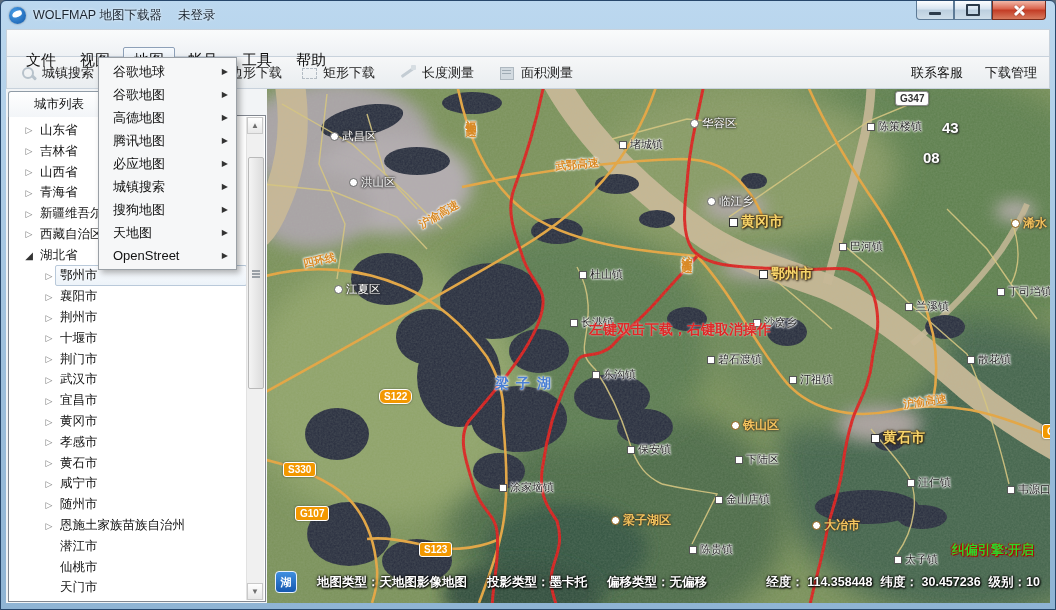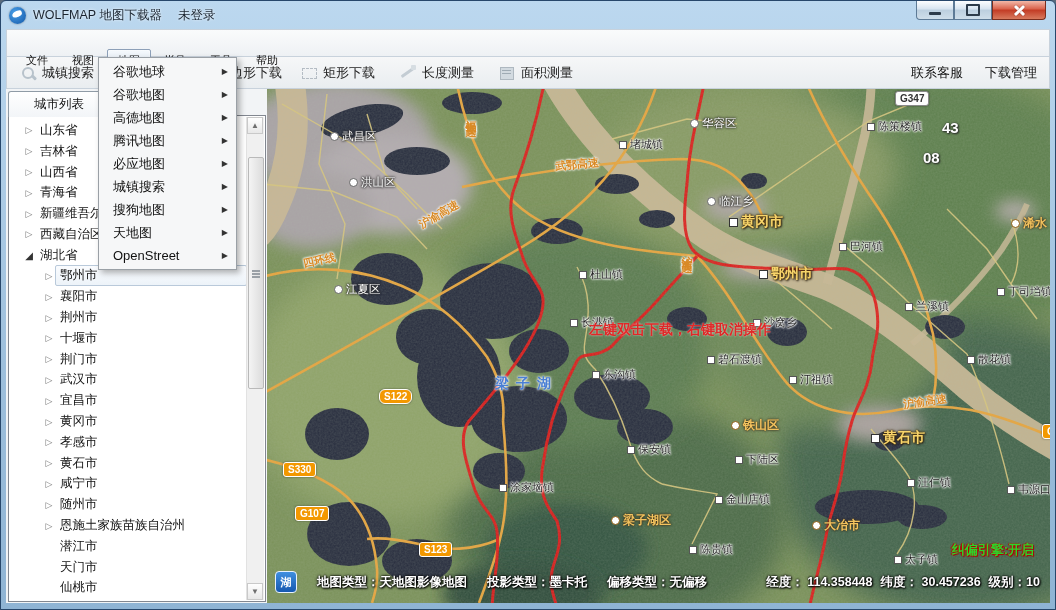--- a/index.html
+++ b/index.html
@@ -19,21 +19,21 @@
   .win-btn.min{border-radius:0 0 0 4px;}
   .win-btn.close{width:54px;border-radius:0 0 4px 0;background:linear-gradient(#f2b8a8,#d9614a 45%,#c23b24 50%,#d87a5e);border-color:#7a2d1d;}
   .glyph-min{width:12px;height:3px;background:#2d3b4a;border-radius:1px;margin-top:6px;}
   .glyph-max{width:10px;height:8px;border:2px solid #2d3b4a;border-radius:1px;}
   .glyph-close{position:relative;width:13px;height:13px;}
   .glyph-close::before,.glyph-close::after{content:"";position:absolute;left:0;top:5px;width:13px;height:3px;background:#fff;border-radius:1px;box-shadow:0 0 1px #7a2012;}
   .glyph-close::before{transform:rotate(45deg);}
   .glyph-close::after{transform:rotate(-45deg);}
   
   .menubar{height:27px;margin:0 5px;background:linear-gradient(#fafbfc,#eef1f4);border:1px solid #c8d2dc;border-bottom:none;display:flex;align-items:center;padding-left:8px;box-sizing:border-box;}
-  .menu-item{font-size:11px;color:#111;padding:3px 10px;margin-right:2px;border:1px solid transparent;border-radius:2px;cursor:default;margin-top:35px;}
+  .menu-item{font-size:15px;color:#111;padding:3px 10px;margin-right:2px;border:1px solid transparent;border-radius:2px;cursor:default;margin-top:35px;}
   .menu-item.active{border-color:#8da0b8;background:linear-gradient(#f4f8fc,#dde7f2);box-shadow:inset 0 0 2px #fff;}
   
   .toolbar{height:33px;margin:0 5px;background:linear-gradient(#f6f7f8,#e9edf0);border:1px solid #c8d2dc;display:flex;align-items:center;box-sizing:border-box;font-size:13px;color:#222;}
   .tool-btn{display:flex;align-items:center;gap:5px;white-space:nowrap;}
   .tool-link{white-space:nowrap;margin-left:22px;color:#111;cursor:pointer;}
   .toolbar-spacer{flex:1;}
   .ticon{width:18px;height:18px;position:relative;display:inline-block;flex:0 0 auto;}
   .ticon-search::before{content:"";position:absolute;left:3px;top:3px;width:8px;height:8px;border:2px solid #b7c2cb;border-radius:50%;}
   .ticon-search::after{content:"";position:absolute;left:12px;top:12px;width:6px;height:2.5px;background:#b7c2cb;transform:rotate(45deg);border-radius:1px;}
   .ticon-polygon::before{content:"";position:absolute;left:2px;top:3px;width:14px;height:13px;background:#cfd7dd;clip-path:polygon(50% 0,100% 38%,81% 100%,19% 100%,0 38%);}
@@ -243,25 +243,25 @@
             <div class="tree-row lvl2">
               <span class="tri">▷</span>
               <span class="lbl">恩施土家族苗族自治州</span>
             </div>
             <div class="tree-row lvl2">
               <span class="tri"></span>
               <span class="lbl">潜江市</span>
             </div>
             <div class="tree-row lvl2">
               <span class="tri"></span>
+              <span class="lbl">仙桃市</span>
+            </div>
+            <div class="tree-row lvl2">
+              <span class="tri"></span>
               <span class="lbl">天门市</span>
-            </div>
-            <div class="tree-row lvl2">
-              <span class="tri"></span>
-              <span class="lbl">仙桃市</span>
             </div>
           </div>
         <div class="vscroll">
           <div class="vs-btn up">▲</div>
           <div class="vs-thumb">
               <span class="vs-grip"></span>
             </div>
           <div class="vs-btn down">▼</div>
         </div>
       </div>

